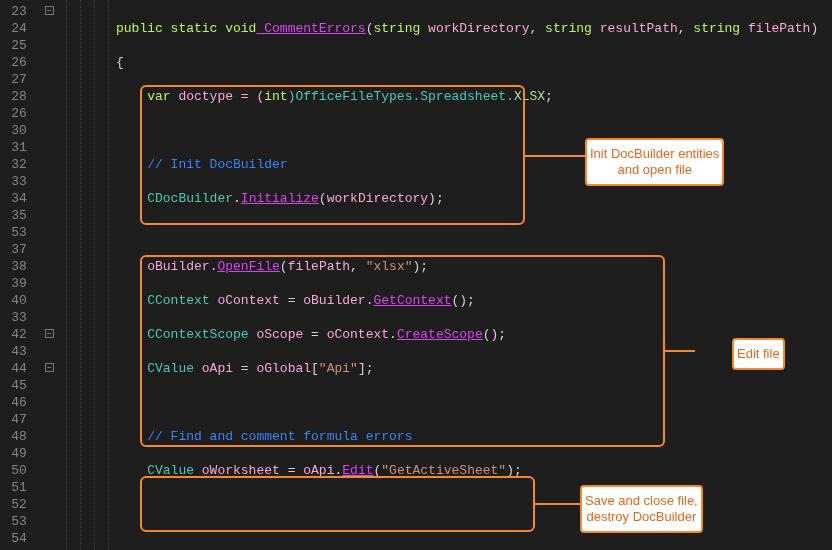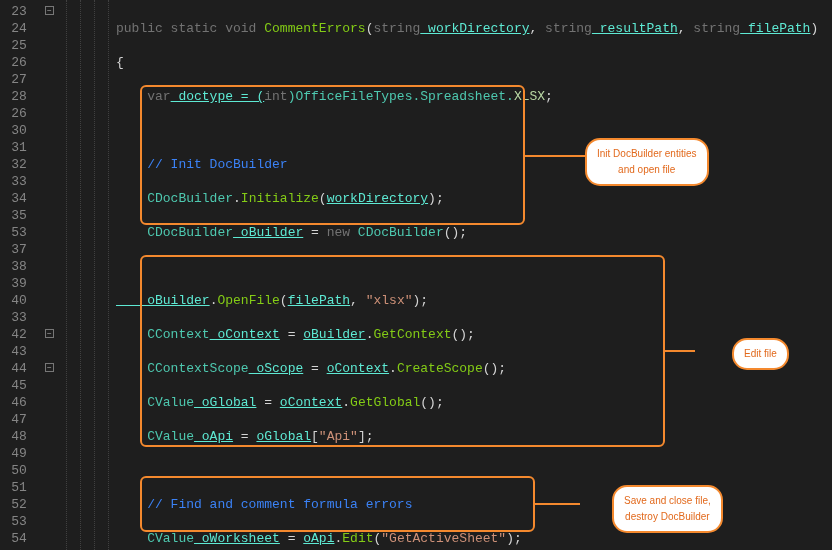--- a/index.html
+++ b/index.html
@@ -57,46 +57,46 @@
     border-left: 1px dotted #404040;
   }
   .code {
     padding: 3px 0 3px 4px;
     white-space: pre;
     flex: 1;
   }
   .line { height: 17px; }
 
   
-  .kw   { color: #737373; }           
+  .kw   { color: #bef264; }           
   .type { color: #4ec9b0; }           
-  .fn   { color: #84cc16; }           
-  .id   { color: #5eead4; text-decoration: underline; }           
+  .fn   { color: #d946ef; text-decoration: underline; }           
+  .id   { color: #f9a8d4; }           
   .str  { color: #ce9178; }           
   .cmt  { color: #3b82f6; }           
   .pun  { color: #d4d4d4; }           
   .enum { color: #b8d7a3; }
 
   
   .box {
     position: absolute;
     border: 2px solid #f4892e;
     border-radius: 6px;
     pointer-events: none;
   }
   .callout {
     position: absolute;
     background: #fff;
     color: #e2691c;
     border: 2px solid #f4892e;
-    border-radius: 15px;
+    border-radius: 4px;
     font-family: Arial, Helvetica, sans-serif;
-    font-size: 10px;
+    font-size: 13px;
     line-height: 16px;
-    padding: 6px 10px;
+    padding: 6px 3px;
     text-align: center;
     white-space: pre-line;
   }
   .connector {
     position: absolute;
     height: 2px;
     background: #f4892e;
   }
 </style>
 </head>
@@ -152,26 +152,24 @@
     <div class="vline" style="left:44px;"></div>
   </div>
 
   <div class="code">
 <div class="line"><span class="kw">public static void</span><span class="fn"> CommentErrors</span><span class="pun">(</span><span class="kw">string</span><span class="id"> workDirectory</span><span class="pun">, </span><span class="kw">string</span><span class="id"> resultPath</span><span class="pun">, </span><span class="kw">string</span><span class="id"> filePath</span><span class="pun">)</span></div>
 <div class="line"><span class="pun">{</span></div>
 <div class="line"><span class="kw">    var</span><span class="id"> doctype = (</span><span class="kw">int</span><span class="type">)OfficeFileTypes.Spreadsheet.</span><span class="enum">XLSX</span><span class="pun">;</span></div>
 <div class="line"></div>
 <div class="line"><span class="cmt">    // Init DocBuilder</span></div>
 <div class="line"><span class="type">    CDocBuilder</span><span class="pun">.</span><span class="fn">Initialize</span><span class="pun">(</span><span class="id">workDirectory</span><span class="pun">);</span></div>
-<div class="line"><span class="type">    CDocBuilder</span><span class="id"> oBuilder</span><span class="pun"> = </span><span class="kw">new</span><span class="type"> CDocBuilder</span><span class="pun">();</span></div>
 <div class="line"></div>
 <div class="line"><span class="id">    oBuilder</span><span class="pun">.</span><span class="fn">OpenFile</span><span class="pun">(</span><span class="id">filePath</span><span class="pun">, </span><span class="str">"xlsx"</span><span class="pun">);</span></div>
 <div class="line"><span class="type">    CContext</span><span class="id"> oContext</span><span class="pun"> = </span><span class="id">oBuilder</span><span class="pun">.</span><span class="fn">GetContext</span><span class="pun">();</span></div>
 <div class="line"><span class="type">    CContextScope</span><span class="id"> oScope</span><span class="pun"> = </span><span class="id">oContext</span><span class="pun">.</span><span class="fn">CreateScope</span><span class="pun">();</span></div>
-<div class="line"><span class="type">    CValue</span><span class="id"> oGlobal</span><span class="pun"> = </span><span class="id">oContext</span><span class="pun">.</span><span class="fn">GetGlobal</span><span class="pun">();</span></div>
 <div class="line"><span class="type">    CValue</span><span class="id"> oApi</span><span class="pun"> = </span><span class="id">oGlobal</span><span class="pun">[</span><span class="str">"Api"</span><span class="pun">];</span></div>
 <div class="line"></div>
 <div class="line"><span class="cmt">    // Find and comment formula errors</span></div>
 <div class="line"><span class="type">    CValue</span><span class="id"> oWorksheet</span><span class="pun"> = </span><span class="id">oApi</span><span class="pun">.</span><span class="fn">Edit</span><span class="pun">(</span><span class="str">"GetActiveSheet"</span><span class="pun">);</span></div>
 
 
 
 
 
 
@@ -192,14 +190,14 @@
 <div class="connector" style="left:525px; top:155px; width:60px;"></div>
 <div class="callout" style="left:585px; top:138px;">Init DocBuilder entities
 and open file</div>
 
 <div class="box" style="left:140px; top:255px; width:525px; height:192px;"></div>
 <div class="connector" style="left:665px; top:350px; width:30px;"></div>
 <div class="callout" style="left:732px; top:338px;">Edit file</div>
 
 <div class="box" style="left:140px; top:476px; width:395px; height:56px;"></div>
 <div class="connector" style="left:535px; top:503px; width:45px;"></div>
-<div class="callout" style="left:580px; top:485px;margin-left:32px;">Save and close file,
+<div class="callout" style="left:580px; top:485px;">Save and close file,
 destroy DocBuilder</div>
 
 </body></html>

